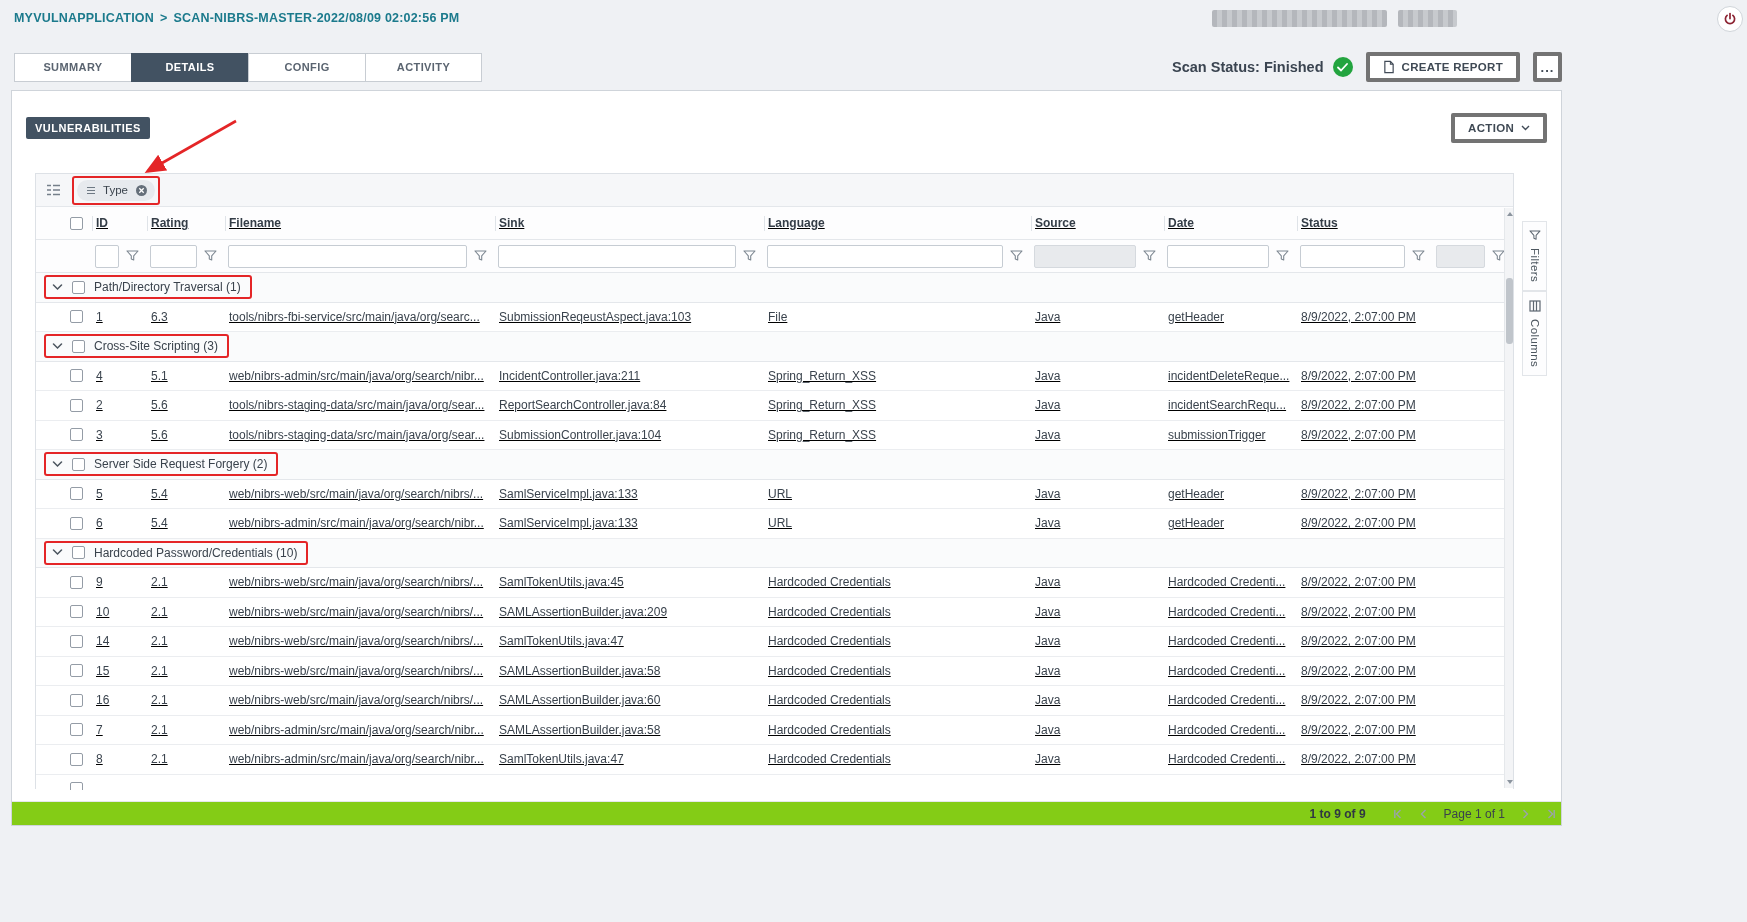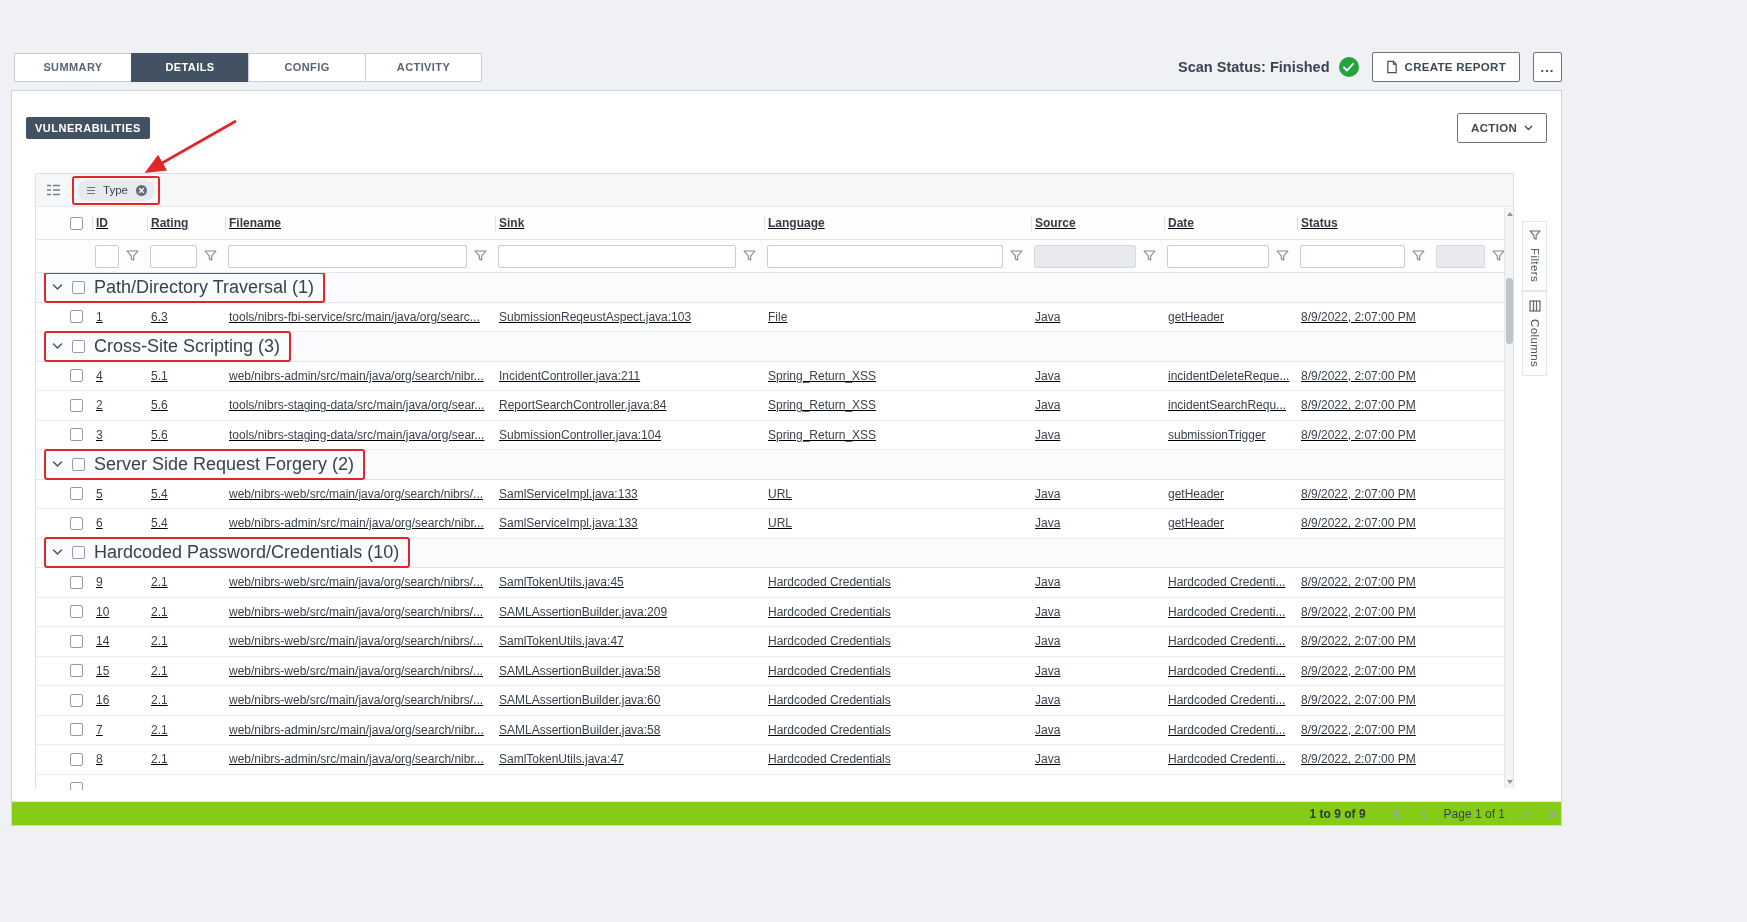--- a/index.html
+++ b/index.html
@@ -23,21 +23,21 @@
   .power-btn{position:absolute;right:4px;top:6px;width:26px;height:26px;border-radius:50%;background:#fff;border:1px solid #d0d5da;display:flex;align-items:center;justify-content:center;cursor:pointer;}
 
   
   .tabsrow{position:absolute;top:52px;left:14px;width:1548px;height:30px;display:flex;align-items:center;}
   .tab{width:117px;height:29px;background:#fff;border:1px solid #c8cdd3;border-right:none;display:flex;align-items:center;justify-content:center;font-size:11px;font-weight:bold;color:#5a6470;letter-spacing:.4px;cursor:pointer;}
   .tab.tab-last{border-right:1px solid #c8cdd3;}
   .tab.active{background:var(--navy);border-color:var(--navy);color:#fff;}
   .status-cluster{margin-left:auto;display:flex;align-items:center;}
   .scan-status{font-size:14.5px;font-weight:bold;color:#3a4450;}
   .check-badge{width:20px;height:20px;border-radius:50%;background:#23a43f;display:flex;align-items:center;justify-content:center;margin-left:9px;flex:none;}
-  .btn{background:#fff;border:1px solid #737373;border-radius:2px;height:30px;display:inline-flex;align-items:center;gap:7px;padding:0 13px;font-size:11.5px;font-weight:bold;color:#3f4954;letter-spacing:.3px;cursor:pointer;}
+  .btn{background:#fff;border:4px solid #737373;border-radius:2px;height:30px;display:inline-flex;align-items:center;gap:7px;padding:0 13px;font-size:11.5px;font-weight:bold;color:#3f4954;letter-spacing:.3px;cursor:pointer;}
   .create-report{margin-left:13px;}
   .btn-more{margin-left:13px;width:29px;padding:0;justify-content:center;font-size:13px;letter-spacing:1px;}
 
   
   .panel{position:absolute;top:90px;left:11px;width:1551px;height:736px;background:#fff;border:1px solid #cfd4da;}
   .panel-toolbar{position:absolute;top:22px;left:14px;right:14px;height:30px;display:flex;align-items:center;}
   .vuln-badge{background:var(--navy);color:#fff;font-size:11px;font-weight:bold;letter-spacing:.5px;padding:5px 9px;border-radius:2px;}
   .action-btn{margin-left:auto;}
   .chev-down{display:flex;}
 
@@ -64,21 +64,21 @@
 
   .tbody{height:517px;overflow:hidden;position:relative;background:#fff;}
   .row{height:29.5px;border-bottom:1px solid #ebedf0;background:#fff;align-items:center;}
   .row .cell{font-size:12px;color:#3a434d;padding:0 4px;white-space:nowrap;overflow:hidden;}
   .cb-cell{padding:0 !important;display:flex;align-items:center;}
   .cb-cell .checkbox{margin-left:34px;}
   .checkbox{width:13px;height:13px;border:1px solid #949ca6;border-radius:2px;background:#fff;flex:none;display:inline-block;cursor:pointer;}
   .group-row{height:29.5px;border-bottom:1px solid var(--line);background:#fafbfc;display:flex;align-items:center;padding-left:8px;}
   .group-anno{display:inline-flex;align-items:center;gap:9px;padding:3px 9px 3px 6px;}
   .chev{display:flex;cursor:pointer;}
-  .group-label{font-size:18px;color:#39424c;white-space:nowrap;}
+  .group-label{font-size:12px;color:#39424c;white-space:nowrap;}
 
   
   .vscroll{position:absolute;top:34px;right:0;bottom:0;width:9px;background:#f3f4f6;border-left:1px solid #e5e8eb;z-index:5;}
   .vthumb{position:absolute;top:70px;left:1px;width:7px;height:66px;background:#c0c5cb;border-radius:3px;cursor:pointer;}
   .varrow{position:absolute;left:0;width:9px;height:10px;display:flex;align-items:center;justify-content:center;cursor:pointer;}
   .varrow.up{top:1px;}.varrow.down{bottom:1px;}
   .varrow::after{content:"";border-left:3px solid transparent;border-right:3px solid transparent;}
   .varrow.up::after{border-bottom:4px solid #8b949e;}
   .varrow.down::after{border-top:4px solid #8b949e;}
 
@@ -101,20 +101,35 @@
 
   <svg class="anno-arrow" width="1747" height="922" viewBox="0 0 1747 922">
     <defs>
       <marker id="ah" markerWidth="9" markerHeight="8" refX="6.5" refY="3.5" orient="auto">
         <path d="M0 0 L8 3.5 L0 7 Z" fill="#e42527"></path>
       </marker>
     </defs>
     <line x1="236" y1="121" x2="148" y2="171" stroke="#e42527" stroke-width="2.6" marker-end="url(#ah)"></line>
   </svg>
 
+  <header class="topbar">
+    <nav class="breadcrumb">
+      <a>MYVULNAPPLICATION</a><span class="sep">&gt;</span><a>SCAN-NIBRS-MASTER-2022/08/09 02:02:56 PM</a>
+    </nav>
+    <div class="redacted-wrap">
+      <span class="redacted r1"></span>
+      <span class="redacted r2"></span>
+    </div>
+    <button class="power-btn">
+      <svg width="14" height="14" viewBox="0 0 14 14">
+        <path d="M7 1.6v5" stroke="#8c2332" stroke-width="1.7" stroke-linecap="round"></path>
+        <path d="M4.1 3.4a4.6 4.6 0 1 0 5.8 0" fill="none" stroke="#8c2332" stroke-width="1.7" stroke-linecap="round"></path>
+      </svg>
+    </button>
+  </header>
 
   <div class="tabsrow">
     <div class="tab">SUMMARY</div>
     <div class="tab active">DETAILS</div>
     <div class="tab">CONFIG</div>
     <div class="tab tab-last">ACTIVITY</div>
     <div class="status-cluster">
       <span class="scan-status">Scan Status: Finished</span>
       <span class="check-badge">
         <svg width="11" height="9" viewBox="0 0 11 9">

